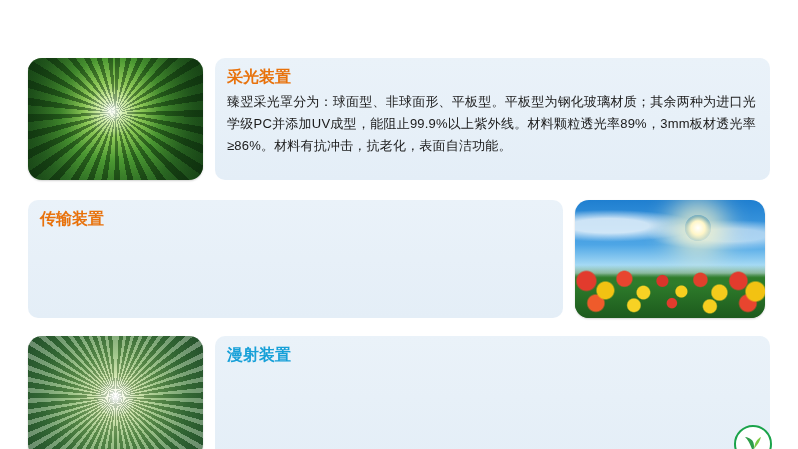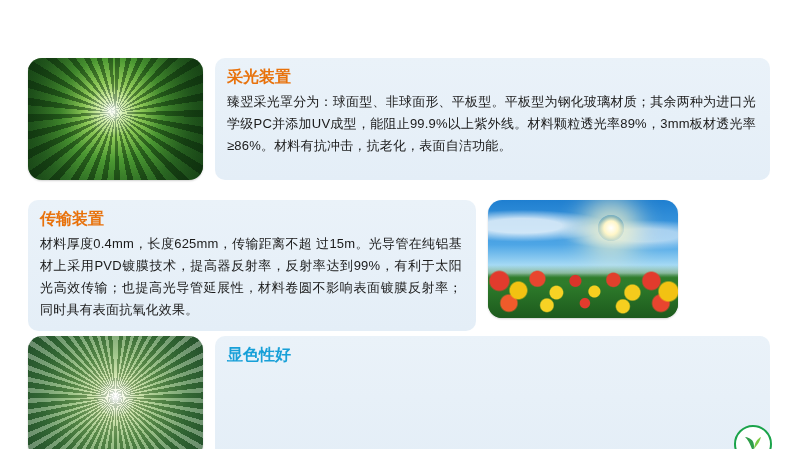--- a/index.html
+++ b/index.html
@@ -74,21 +74,21 @@
   }
   #block1 .panel-title { color: #e8720c; }
 
   
   #block2 {
     left: 28px;
     top: 156px;
     width: 742px;
   }
   #block2 .text-panel {
-    width: 448px;
+    width: 535px;
     min-height: 118px;
     background: linear-gradient(180deg, #eaf2f9 0%, #e4eef7 100%);
     margin-right: 12px;
   }
   #block2 .panel-title { color: #e8720c; }
   #block2 .img-card {
     width: 190px;
     height: 118px;
   }
 
@@ -252,33 +252,32 @@
     <div class="img-card pic-forest"></div>
     <div class="text-panel">
       <div class="panel-title" style="color: rgb(232, 114, 12);">采光装置</div>
       <div class="panel-body">臻翌采光罩分为：球面型、非球面形、平板型。平板型为钢化玻璃材质；其余两种为进口光学级PC并添加UV成型，能阻止99.9%以上紫外线。材料颗粒透光率89%，3mm板材透光率≥86%。材料有抗冲击，抗老化，表面自洁功能。</div>
     </div>
   </div>
 
   <div class="block" id="block2">
     <div class="text-panel">
       <div class="panel-title" style="color: rgb(232, 114, 12);">传输装置</div>
-      <div class="panel-body">材料厚度0.4mm，长度625mm，传输距离不超 过15m。光导管在纯铝基材上采用PVD镀膜技术，提高器反射率，反射率达到99%，有利于太阳光高效传输；也提高光导管延展性，材料卷圆不影响表面镀膜反射率；同时具有表面抗氧化效果。</div>
     </div>
     <div class="img-card pic-tulips">
       <div class="clouds"></div>
       <div class="sun"></div>
       <div class="flowers"></div>
     </div>
   </div>
 
   <div class="block" id="block3">
     <div class="img-card pic-burst"></div>
     <div class="text-panel">
-      <div class="panel-title" style="color: rgb(23, 160, 216);">显色性好</div>
+      <div class="panel-title" style="color: rgb(23, 160, 216);">漫射装置</div>
     </div>
   </div>
 
   <div class="logo">
     <div class="mark">
       <svg class="leaf" width="24" height="24" viewBox="0 0 24 24" aria-hidden="true">
         <path d="M4 5 C11 6, 15 10, 12 20 C9 11, 7 8, 4 5 Z" fill="#2f9e49"></path>
         <path d="M20 5 C16 7, 13.5 11, 13 17 C17 12, 19 9, 20 5 Z" fill="#7ac943"></path>
       </svg>
     </div>

